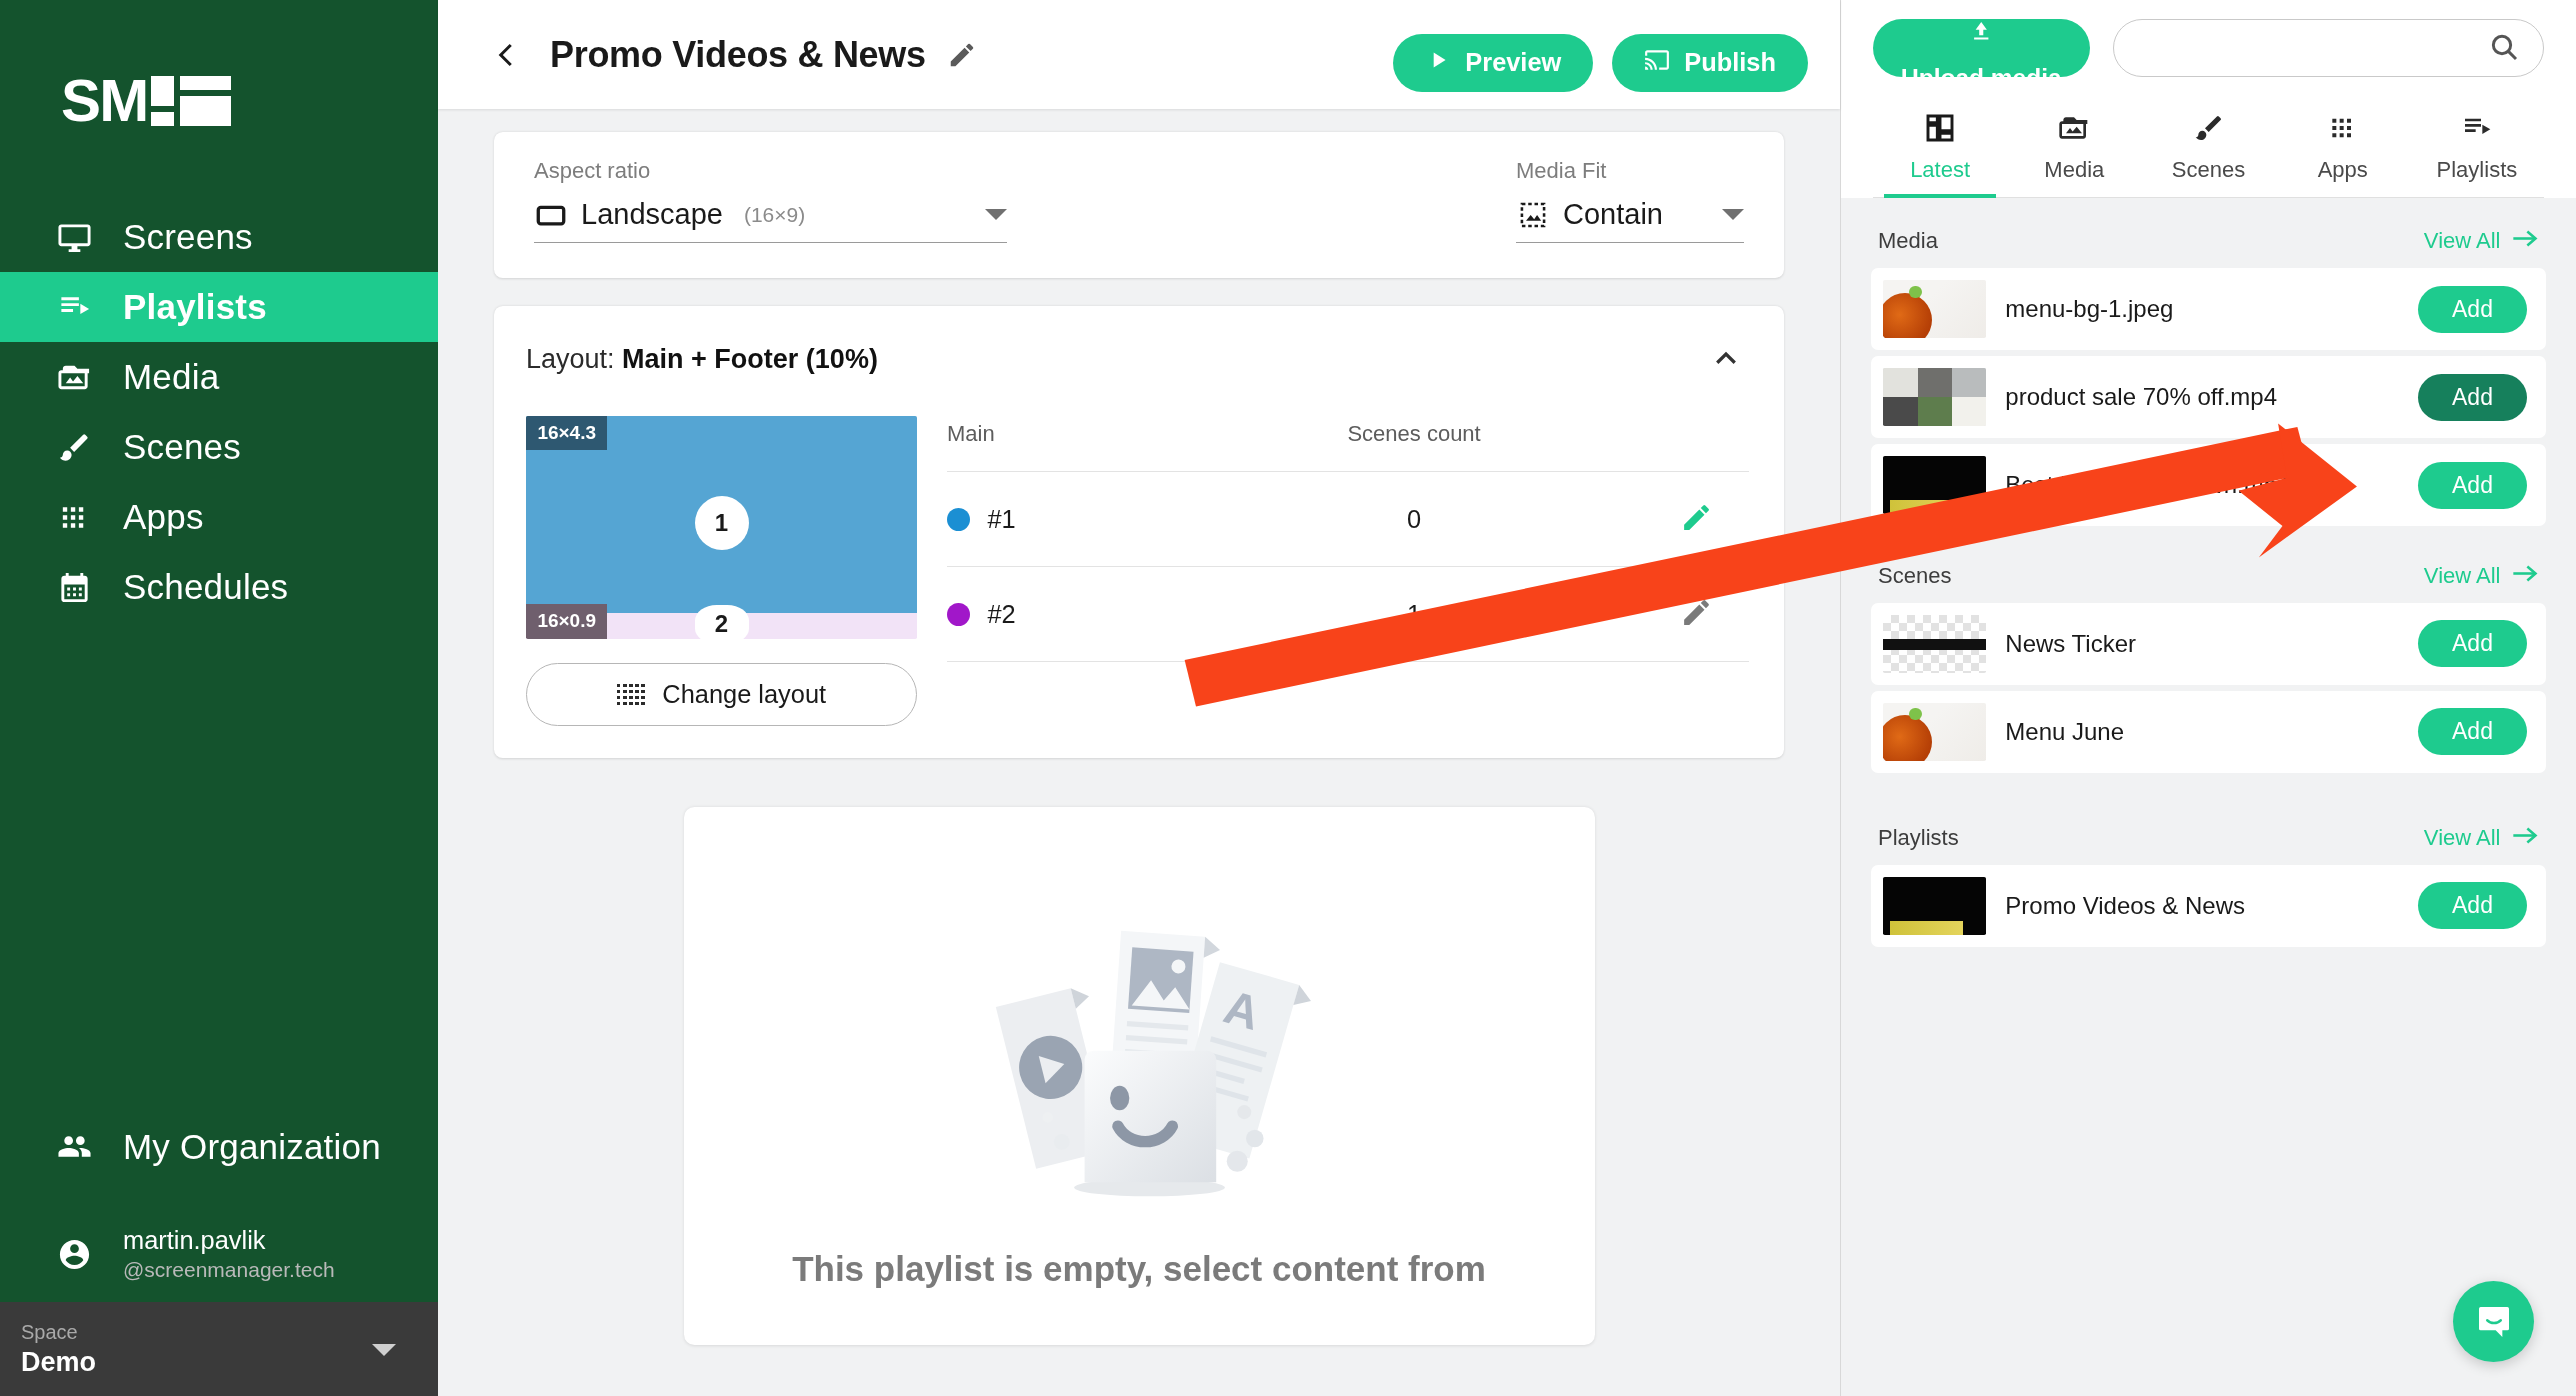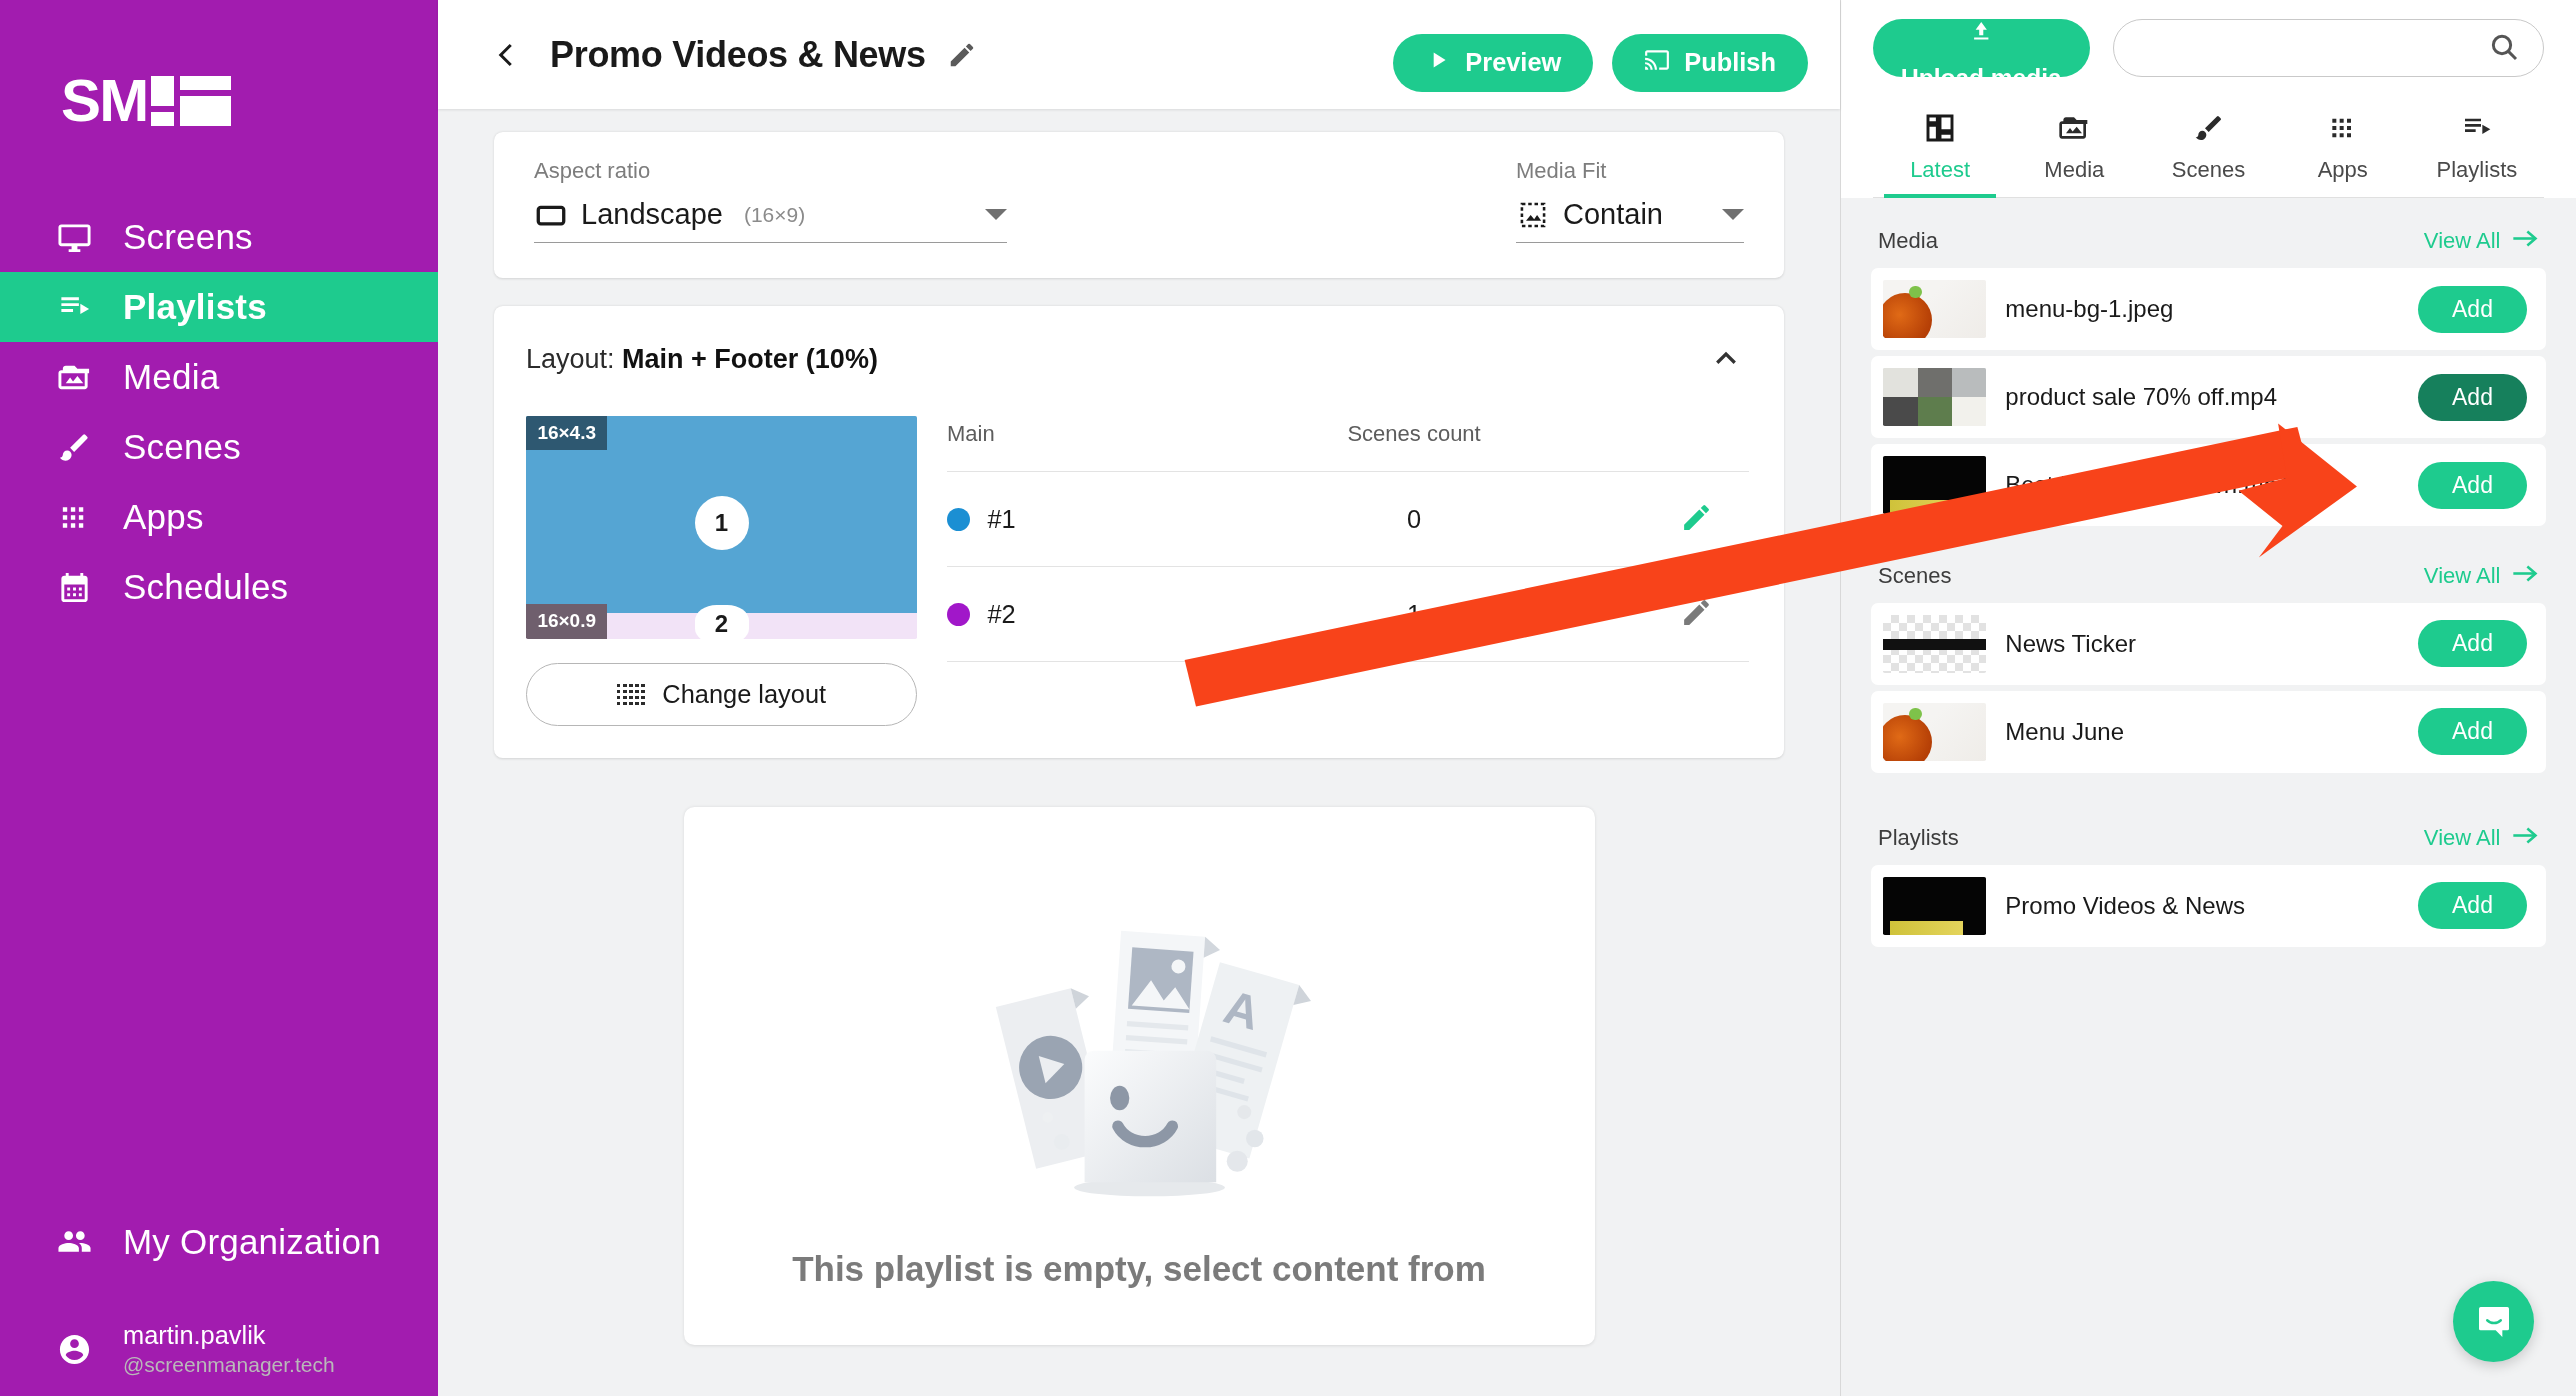--- a/index.html
+++ b/index.html
@@ -6,21 +6,21 @@
   html, body {
     width: 2576px; height: 1397px;
     font-family: "Liberation Sans", sans-serif;
     background: #f1f2f3;
     overflow: hidden;
   }
   .app { display: flex; width: 2576px; height: 1397px; position: relative; }
 
   
   .sidebar {
-    width: 438px; height: 1397px; background: #a21caf;
+    width: 438px; height: 1397px; background: #14532d;
     display: flex; flex-direction: column; flex: 0 0 438px; position: relative;
   }
   .logo-wrap { height: 202px; display: flex; align-items: center; padding-left: 61px; }
   .logo { display: flex; align-items: center; }
   .logo-text {
     color: #fff; font-size: 60px; font-weight: 800; letter-spacing: -1.8px;
     font-family: "Liberation Sans", sans-serif; line-height: 1;
   }
   .logo-mark { display: flex; align-items: center; margin-left: 3.5px; }
   .logo-bang { display: flex; flex-direction: column; gap: 6.1px; margin-right: 6.1px; }
@@ -329,20 +329,27 @@
         <svg viewBox="0 0 24 24">
             <path d="M12 2C6.48 2 2 6.48 2 12s4.48 10 10 10 10-4.48 10-10S17.52 2 12 2zm0 3c1.66 0 3 1.34 3 3s-1.34 3-3 3-3-1.34-3-3 1.34-3 3-3zm0 14.2a7.2 7.2 0 0 1-6-3.22c.03-1.99 4-3.08 6-3.08 1.99 0 5.97 1.09 6 3.08a7.2 7.2 0 0 1-6 3.22z"></path>
           </svg>
       </span>
       <span class="user-text">
         <span class="user-name">martin.pavlik</span>
         <span class="user-handle">@screenmanager.tech</span>
       </span>
     </div>
 
+    <div class="space-box">
+      <span class="space-inner">
+        <span class="space-label">Space</span>
+        <span class="space-value">Demo</span>
+      </span>
+      <span class="space-caret"></span>
+    </div>
   </aside>
 
   <main class="center">
     <div class="center-header">
       <span class="back-btn">
         <svg viewBox="0 0 24 24">
             <polyline points="15 4 7 12 15 20"></polyline>
           </svg>
       </span>
       <span class="page-title">Promo Videos &amp; News</span>

